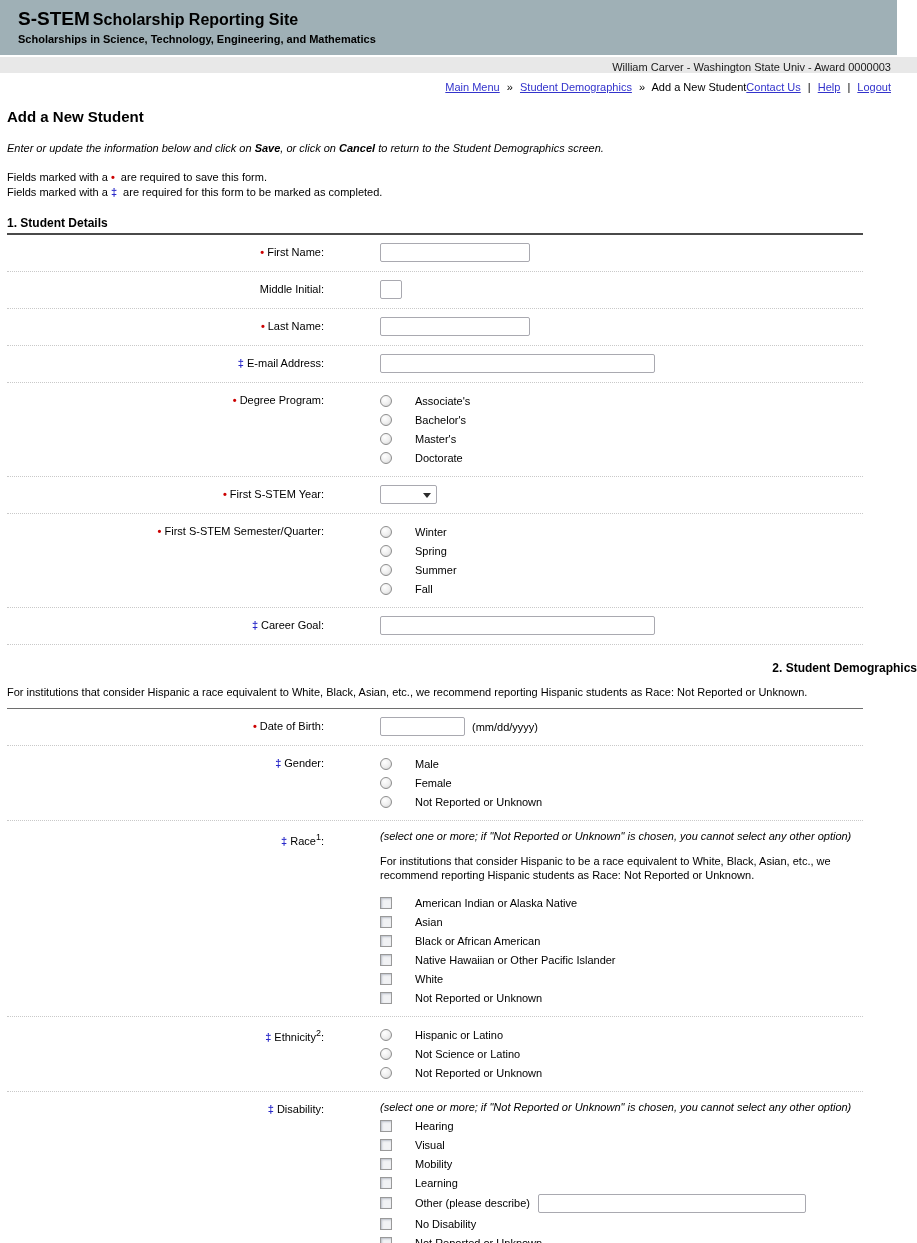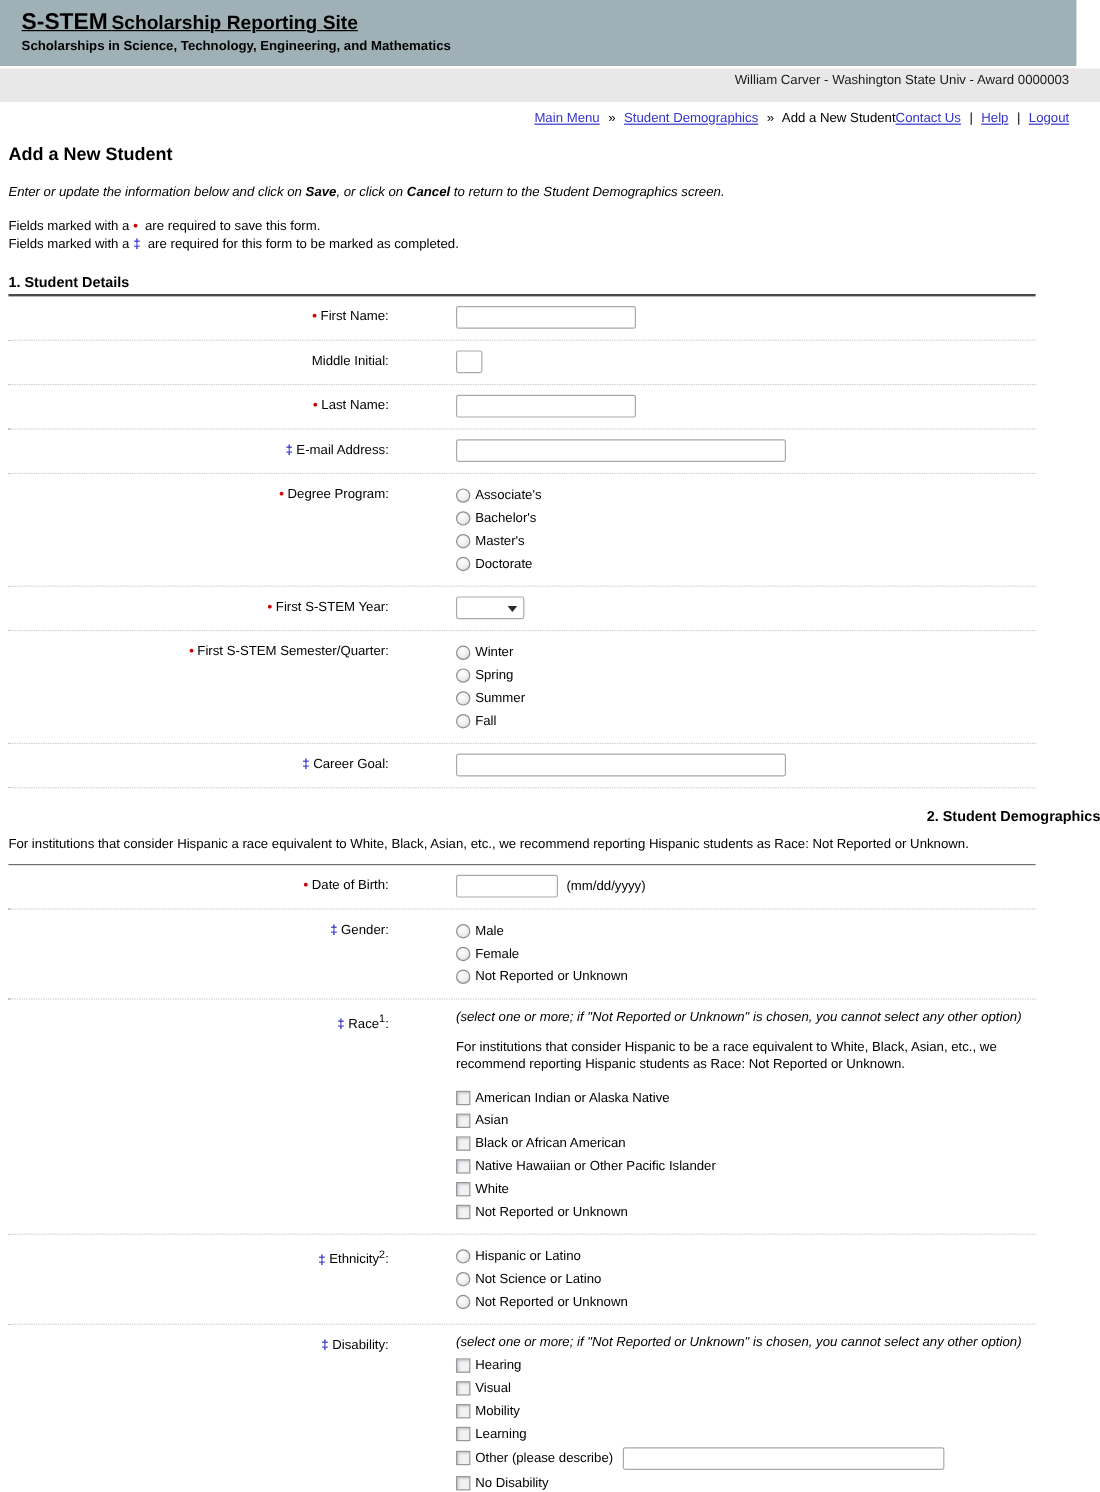--- a/index.html
+++ b/index.html
@@ -5,26 +5,26 @@
   * { box-sizing: border-box; }
   html, body { margin:0; padding:0; }
   body {
     width:917px; height:1243px; overflow:hidden;
     background:#ffffff; color:#000;
     font-family:"Liberation Sans", sans-serif; font-size:11px;
   }
 
   
   .header-band { width:897px; height:55px; background:#9FB0B6; padding:8px 0 0 18px; }
-  .app-title { line-height:22px; white-space:nowrap;text-decoration:underline; }
+  .app-title { line-height:22px; white-space:nowrap; }
   .app-title .t1 { font-size:19px; font-weight:bold; letter-spacing:0px; }
   .app-title .t2 { font-size:16px; font-weight:bold; }
   .app-subtitle { font-size:11px; font-weight:bold; margin-top:1px; }
 
-  .user-strip { width:917px; height:28px; background:#E8E8E8; margin-top:2px;
+  .user-strip { width:917px; height:16px; background:#E8E8E8; margin-top:2px;
     text-align:right; padding:4px 26px 0 0; color:#1a1a1a; }
 
   .topbar { display:flex; justify-content:flex-end; padding:8px 26px 0 7px; }
   a.lnk { color:#3333CC; text-decoration:underline; cursor:pointer; }
   .sep { color:#000; margin:0 4px; }
   .pipe { color:#000; margin:0 4px; }
 
   
   h1.page-title { font-size:15px; font-weight:bold; margin:15px 0 0 7px; }
   p.intro { margin:16px 0 15px 7px; line-height:14px;font-style:italic; }
@@ -55,21 +55,21 @@
   .w85  { width:85px; }
   .w268 { width:268px; }
 
   .select { width:57px; height:19px; border:1px solid #A9A9B0; border-radius:2px;
     background:#fff; position:relative; cursor:default; }
   .select .arrow { position:absolute; right:5px; top:7px; width:0; height:0;
     border-left:4px solid transparent; border-right:4px solid transparent;
     border-top:5px solid #2b2b2b; }
 
   .opt { display:flex; align-items:center; height:19px; }
-  .optlab { margin-left:4px; }
+  .optlab { margin-left:23px; }
   .rb { width:12px; height:12px; border-radius:50%; border:1px solid #8D8D8D; flex:none;
     background: radial-gradient(circle at 38% 32%, #ffffff 0%, #eeeeee 55%, #c9c9c9 100%); }
   .cb { width:12px; height:12px; border:1px solid #999; flex:none; background:#f1f2f4;
     box-shadow: inset 1px 1px 2px rgba(90,100,120,0.35); }
 
   .note { font-style:italic; max-width:505px; line-height:14px; margin-bottom:10px; }
   .info { max-width:500px; line-height:14px; margin-bottom:11px;margin-top:11px; }
   .hint { margin-left:7px; }
   .opt .ti { margin-left:8px; }
 </style>

